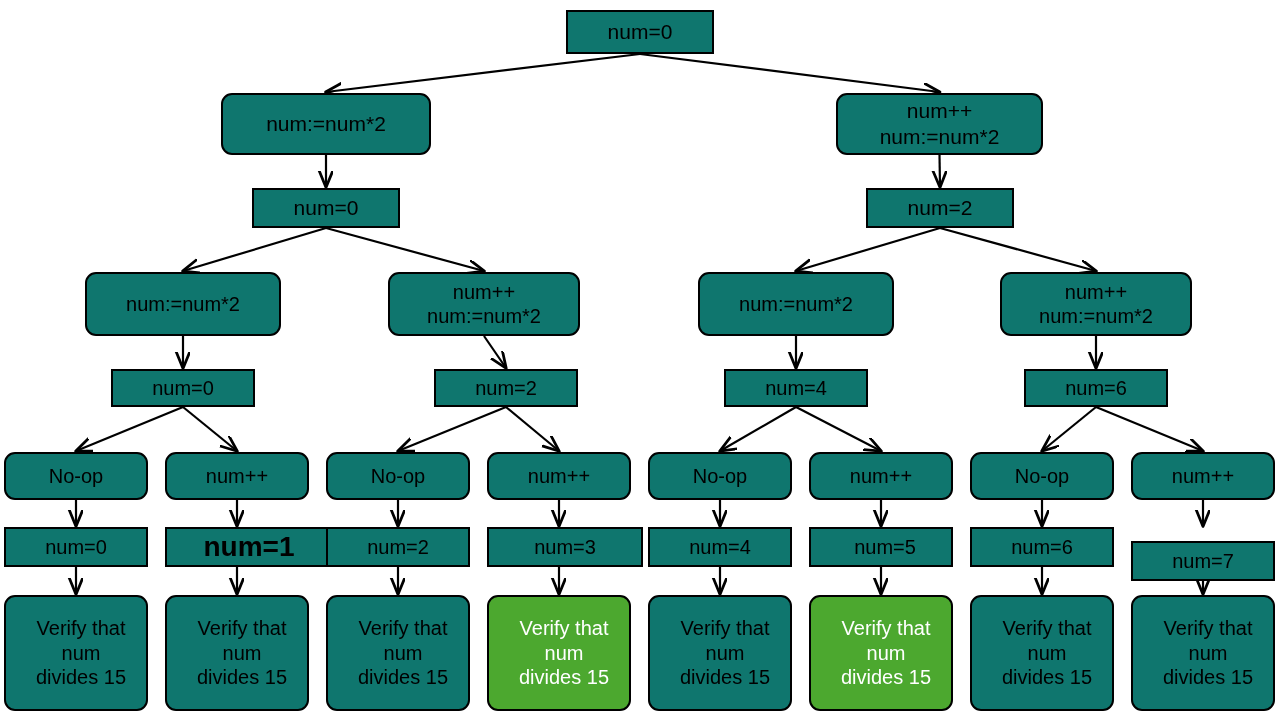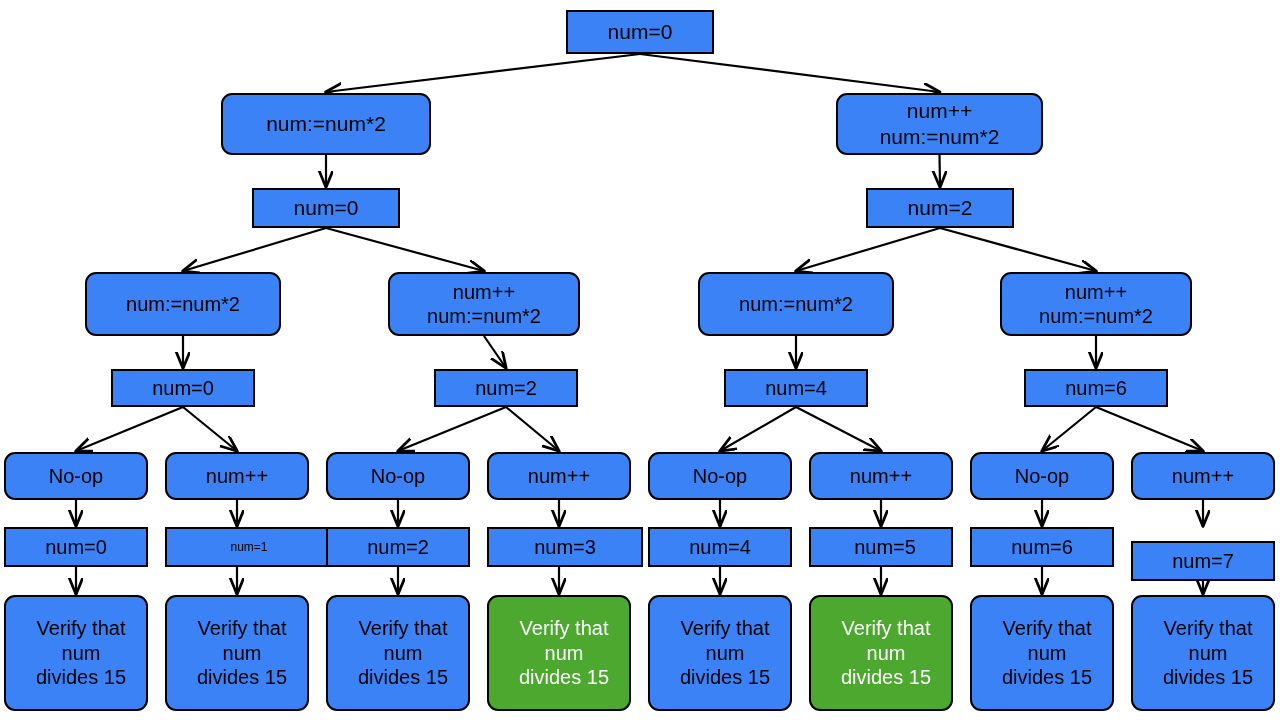--- a/index.html
+++ b/index.html
@@ -24,21 +24,21 @@
     pointer-events: none;
   }
   .node {
     position: absolute;
     box-sizing: border-box;
     display: flex;
     align-items: center;
     justify-content: center;
     text-align: center;
     border: 2.5px solid #000000;
-    background: #3b82f6;
+    background: #0f766e;
     color: #000000;
     line-height: 1.22;
     white-space: pre-line;
     z-index: 2;
   }
   .node.action {
     border-radius: 11px;
   }
   .node.state {
     border-radius: 0;
@@ -120,21 +120,21 @@
       <div class="node state" style="left: 1024px; top: 369px; width: 144px; height: 38px; font-size: 20px;">num=6</div>
       <div class="node action" style="left: 4px; top: 452px; width: 144px; height: 48px; font-size: 20px;">No-op</div>
       <div class="node action" style="left: 165px; top: 452px; width: 144px; height: 48px; font-size: 20px;">num++</div>
       <div class="node action" style="left: 326px; top: 452px; width: 144px; height: 48px; font-size: 20px;">No-op</div>
       <div class="node action" style="left: 487px; top: 452px; width: 144px; height: 48px; font-size: 20px;">num++</div>
       <div class="node action" style="left: 648px; top: 452px; width: 144px; height: 48px; font-size: 20px;">No-op</div>
       <div class="node action" style="left: 809px; top: 452px; width: 144px; height: 48px; font-size: 20px;">num++</div>
       <div class="node action" style="left: 970px; top: 452px; width: 144px; height: 48px; font-size: 20px;">No-op</div>
       <div class="node action" style="left: 1131px; top: 452px; width: 144px; height: 48px; font-size: 20px;">num++</div>
       <div class="node state" style="left: 4px; top: 527px; width: 144px; height: 40px; font-size: 20px;">num=0</div>
-      <div class="node state" style="left: 165px; top: 527px; width: 168px; height: 40px; font-size: 12px;">num=1</div>
+      <div class="node state" style="left: 165px; top: 527px; width: 168px; height: 40px; font-size: 28px; font-weight: bold;">num=1</div>
       <div class="node state" style="left: 326px; top: 527px; width: 144px; height: 40px; font-size: 20px;">num=2</div>
       <div class="node state" style="left: 487px; top: 527px; width: 156px; height: 40px; font-size: 20px;">num=3</div>
       <div class="node state" style="left: 648px; top: 527px; width: 144px; height: 40px; font-size: 20px;">num=4</div>
       <div class="node state" style="left: 809px; top: 527px; width: 144px; height: 40px; font-size: 20px; padding-left: 8px;">num=5</div>
       <div class="node state" style="left: 970px; top: 527px; width: 144px; height: 40px; font-size: 20px;">num=6</div>
       <div class="node state" style="left: 1131px; top: 541px; width: 144px; height: 40px; font-size: 20px;">num=7</div>
       <div class="node leaf" style="left: 4px; top: 595px; width: 144px; height: 116px; font-size: 20px;">Verify that
 num
 divides 15</div>
       <div class="node leaf" style="left: 165px; top: 595px; width: 144px; height: 116px; font-size: 20px;">Verify that

